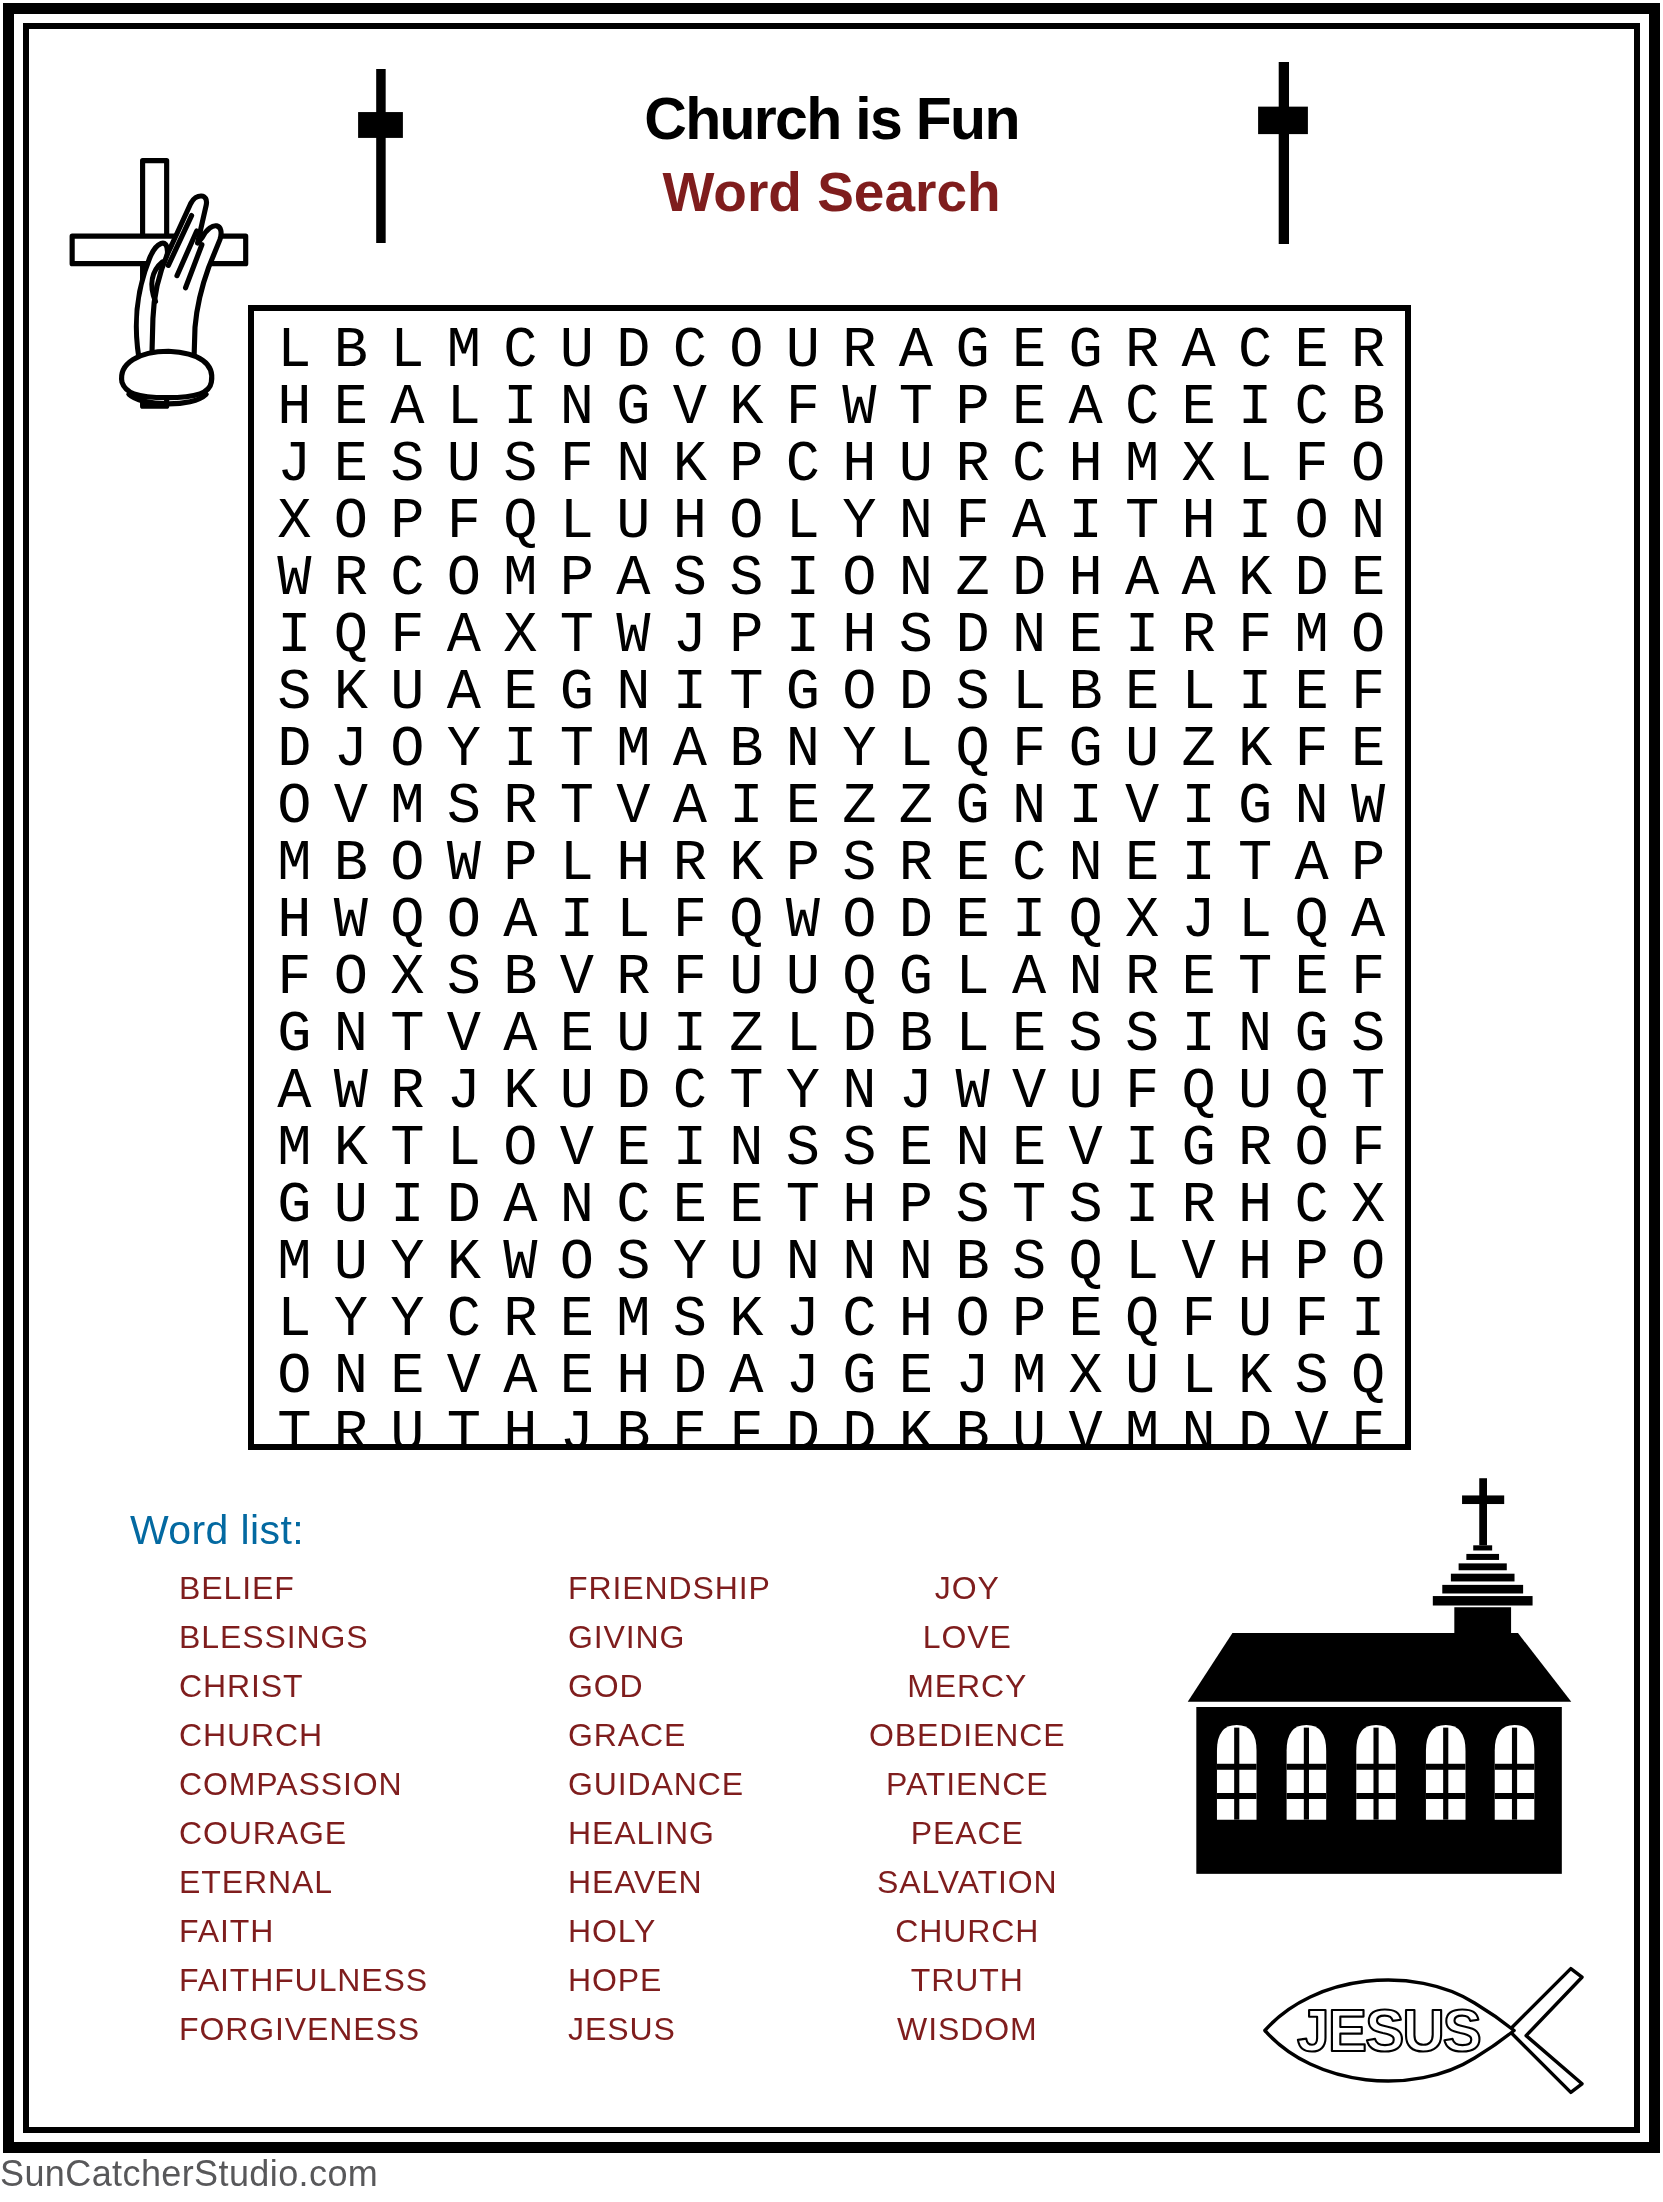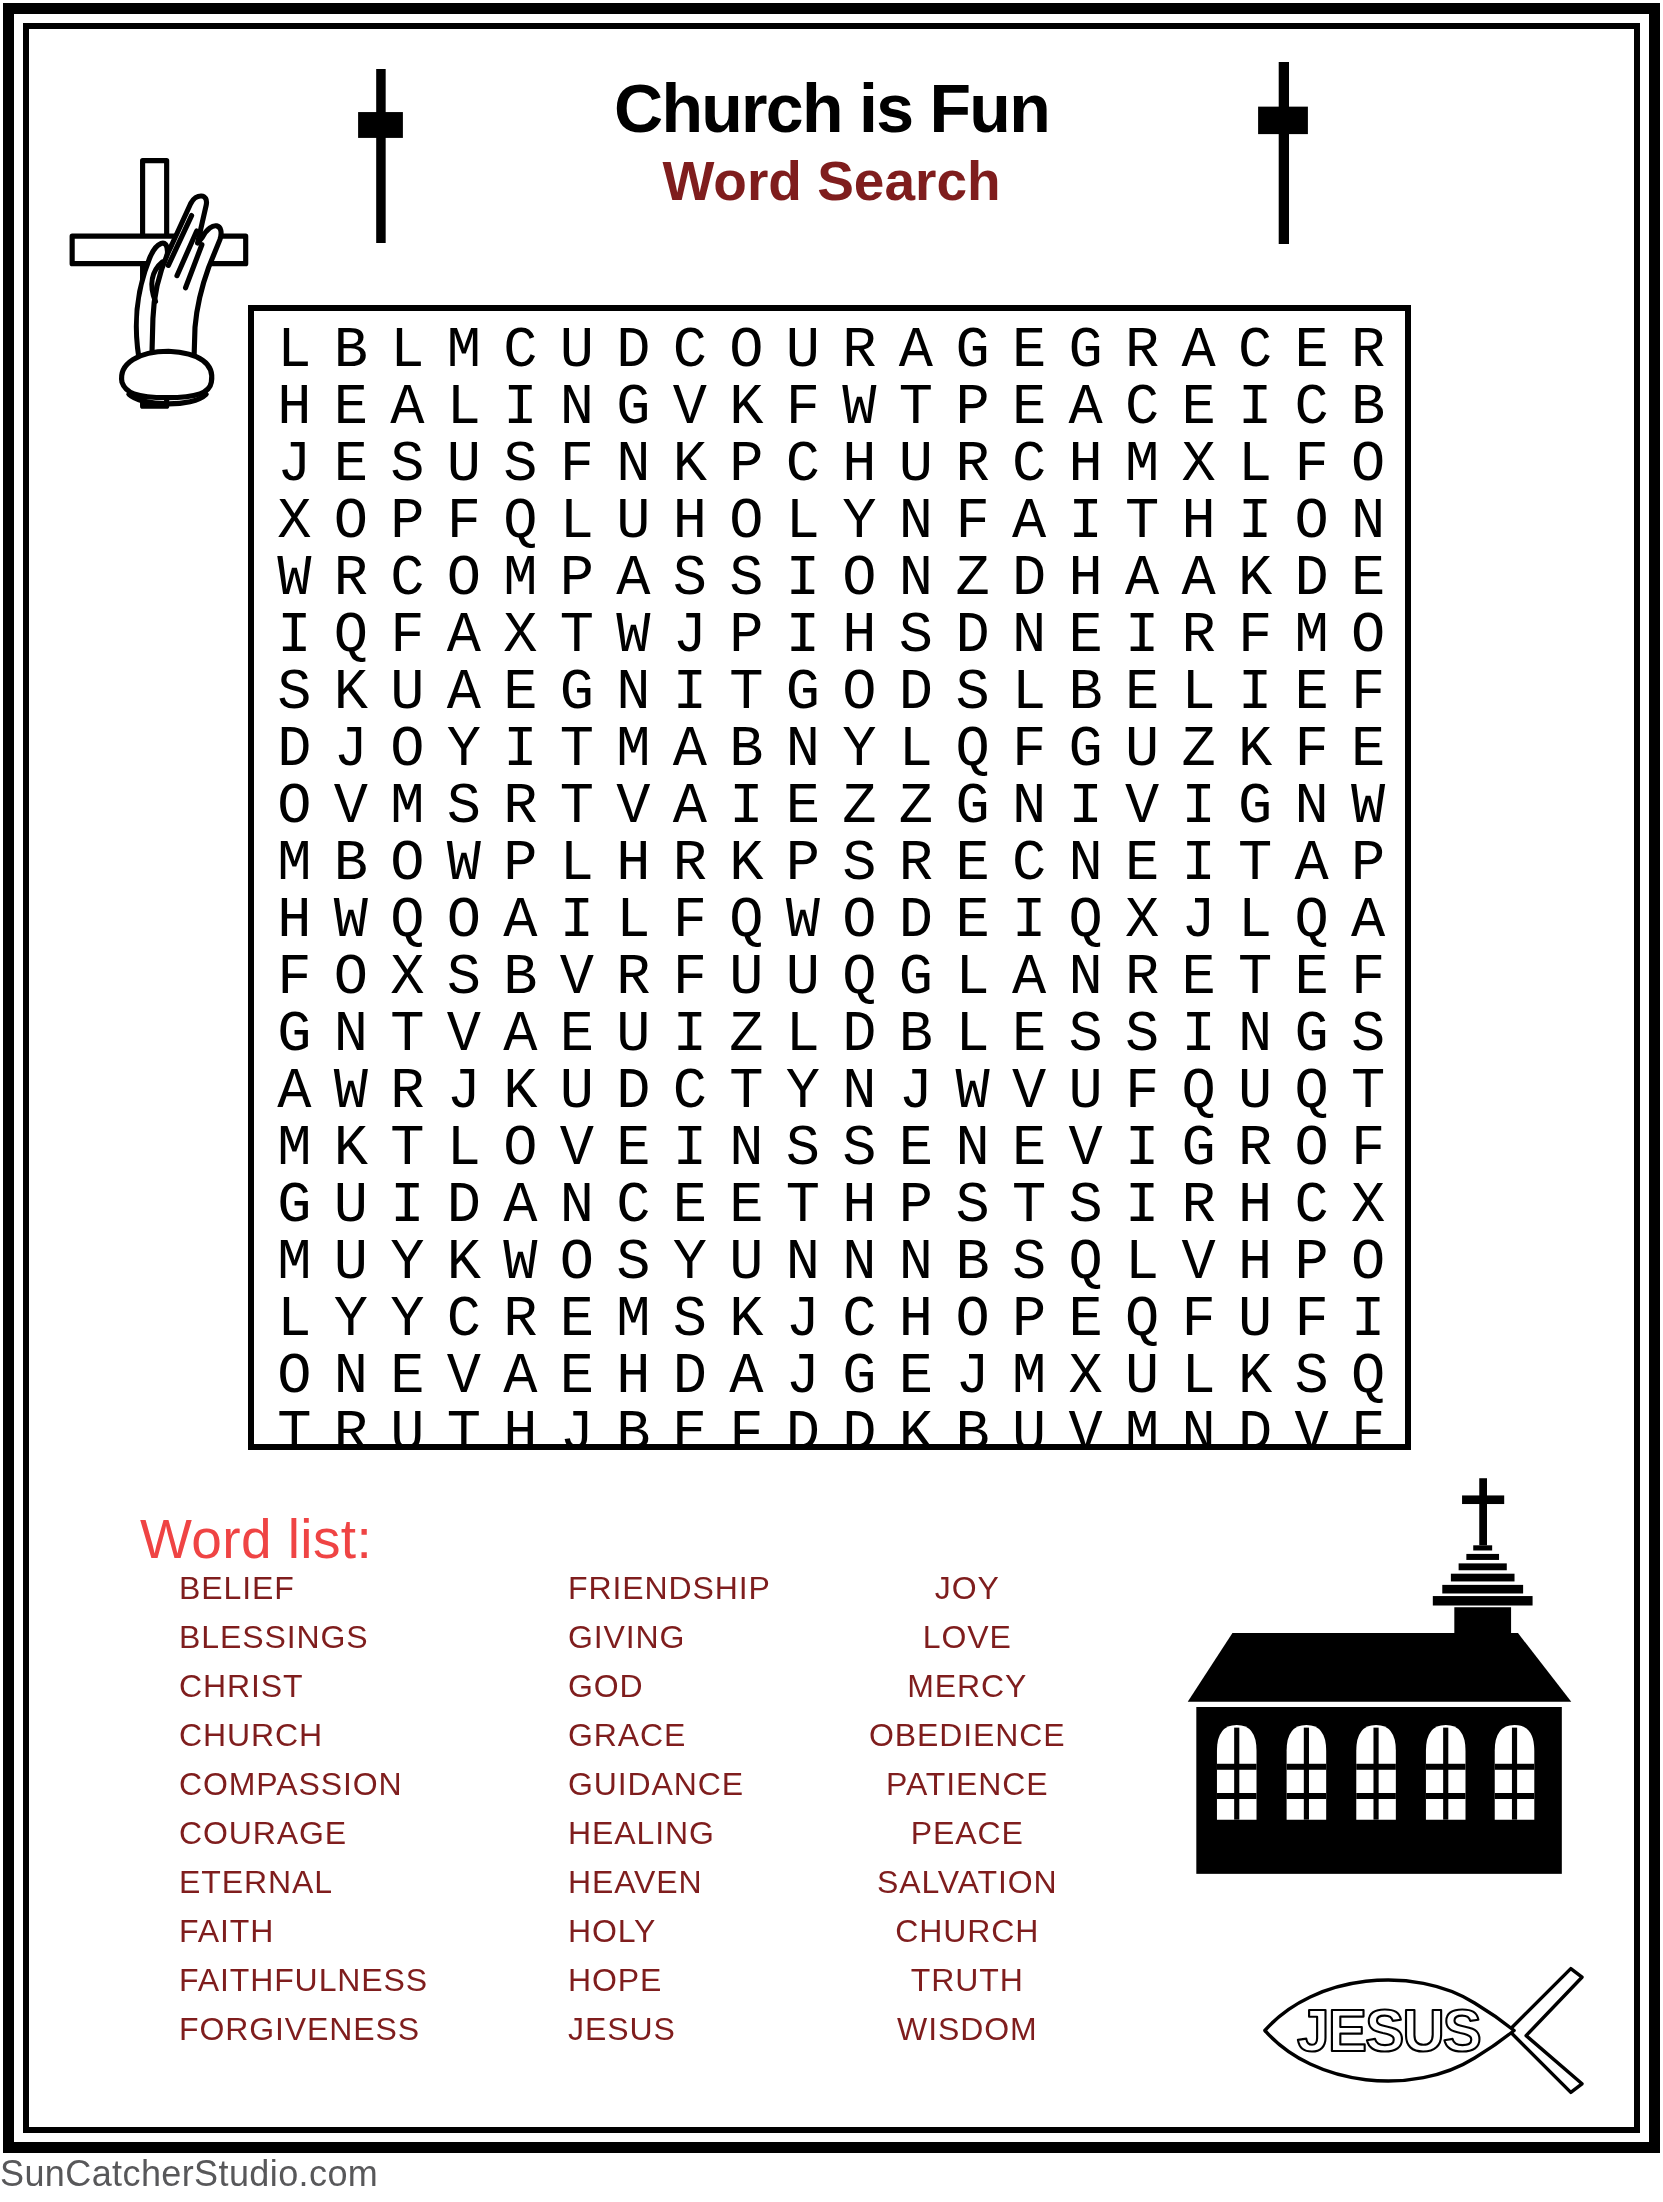--- a/index.html
+++ b/index.html
@@ -12,22 +12,22 @@
     position:absolute;left:3.4px;top:3.4px;right:3.4px;bottom:50px;
     border:11.2px solid #000;pointer-events:none;
   }
   .frame-inner{
     position:absolute;left:8.6px;top:8.6px;right:8.6px;bottom:8.6px;
     border:6px solid #000;
   }
   
   .header{position:absolute;left:0;top:74px;width:100%;text-align:center;}
   .title{
-    font-size:68px;font-weight:700;letter-spacing:-1.7px;color:#000;
-    line-height:1.0;margin:0;
+    font-size:59px;font-weight:700;letter-spacing:-1.7px;color:#000;
+    line-height:1.0;margin:16px;
   }
   .subtitle{
     font-size:55px;font-weight:700;color:#7f1d1d;line-height:1.0;margin-top:12px;
   }
   .cross-flank{position:absolute;}
   .cross-left{left:358px;top:69px;}
   .cross-right{left:1258px;top:62px;}
   
   .praying-hands{position:absolute;left:67px;top:157px;}
   
@@ -37,22 +37,22 @@
     display:grid;grid-template-columns:repeat(20,1fr);grid-template-rows:repeat(20,1fr);
     padding:12px 8.6px 8.6px 12px;
   }
   .cell{
     display:flex;align-items:center;justify-content:center;
     font-family:"Liberation Mono","DejaVu Sans Mono",monospace;
     font-size:57px;line-height:1;color:#000;
   }
   
   .wl-heading{
-    position:absolute;left:140px;top:1507px;
-    font-size:55px;color:#ef4444;letter-spacing:0.4px;
+    position:absolute;left:130px;top:1507px;
+    font-size:41px;color:#0369a1;letter-spacing:0.4px;
   }
   .wl-col{position:absolute;top:1564px;}
   .wl-col-0{left:179px;}
   .wl-col-1{left:568px;}
   .wl-col-2{left:869px;text-align:center;}
   .word{
     font-size:32px;line-height:49px;color:#7f1d1d;letter-spacing:0.9px;
     white-space:nowrap;
   }
   

